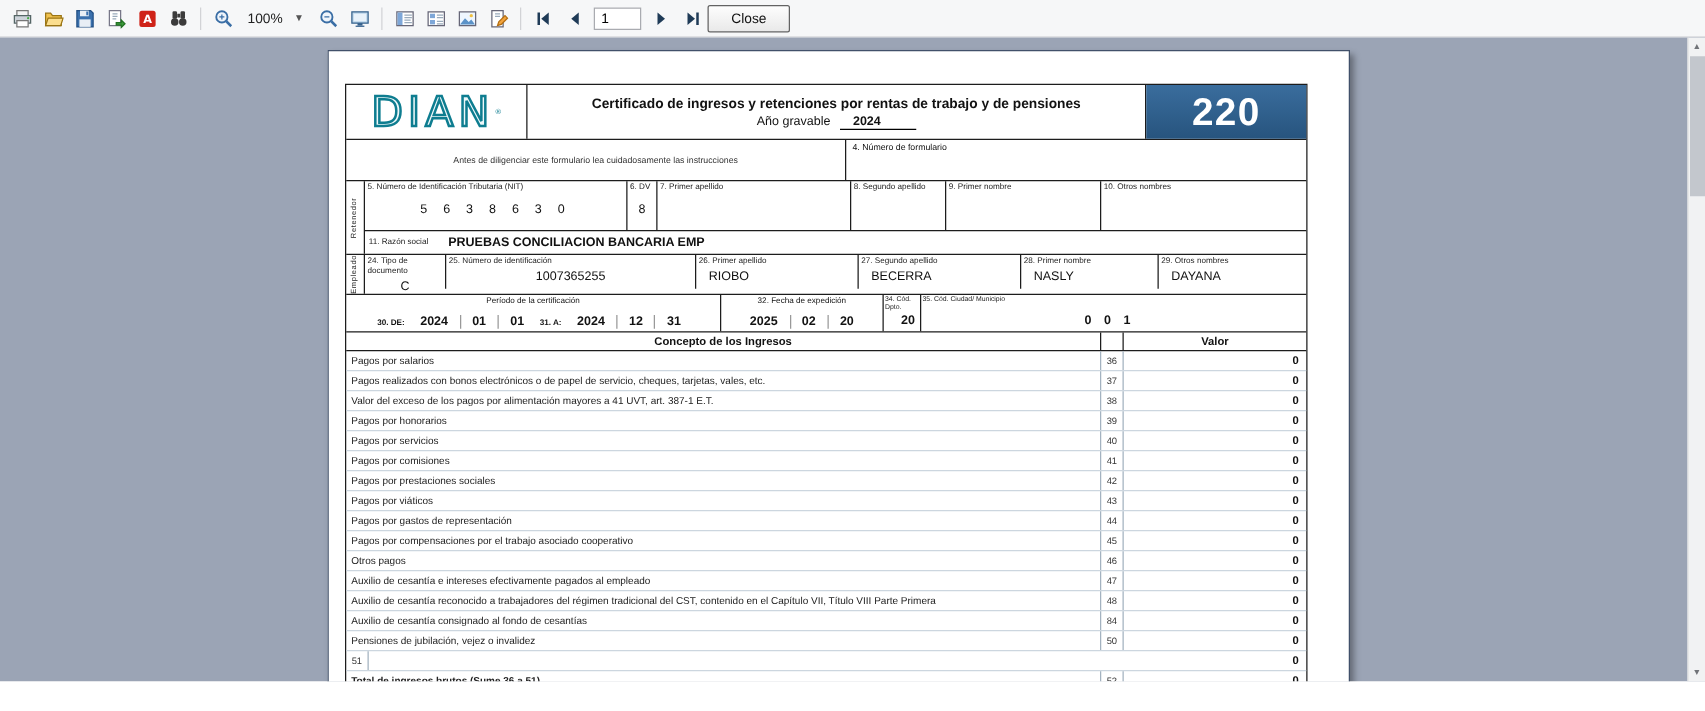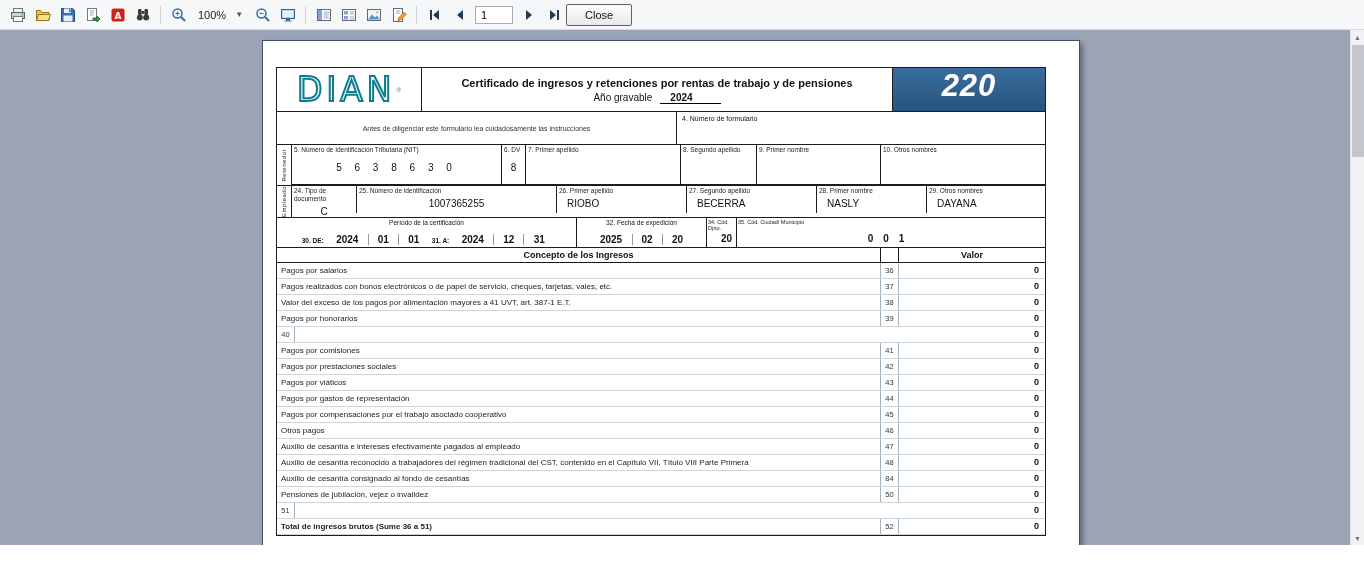--- a/index.html
+++ b/index.html
@@ -37,21 +37,21 @@
   .tiny-lbl{font-size:5.5px;color:#222;line-height:6px;padding:1px 1px}
 
   .f-header{display:flex;height:44px;border-bottom:1px solid #1c1c1c}
   .logo-cell{width:145px;border-right:1px solid #1c1c1c;display:flex;align-items:center;justify-content:center}
   .logo-text{font-weight:normal;font-size:33px;letter-spacing:4px;color:#eef8fa;-webkit-text-stroke:2px #0e7d90;font-family:"DejaVu Sans",sans-serif;line-height:36px}
   .logo-reg{font-size:6px;color:#0e7d90;vertical-align:top;margin-left:1px}
   .title-cell{flex:1;display:flex;flex-direction:column;align-items:center;justify-content:center;gap:3px;border-right:1px solid #1c1c1c}
   .f-title{font-size:11px;font-weight:bold;text-align:center}
   .f-year{font-size:10px}
   .year-val{font-weight:bold;border-bottom:1px solid #000;padding:0 28px 0 10px;margin-left:8px}
-  .code-cell{width:152px;background:linear-gradient(#3a6d9d,#27547e);display:flex;align-items:flex-start;justify-content:center;color:#fff;font-size:31px;font-weight:bold;font-style:italic;letter-spacing:1px}
+  .code-cell{width:128px;background:linear-gradient(#3a6d9d,#27547e);display:flex;align-items:center;justify-content:center;color:#fff;font-size:31px;font-weight:bold;letter-spacing:1px}
 
   .f-row2{display:flex;height:33px;border-bottom:1px solid #1c1c1c}
   .instr{width:400px;border-right:1px solid #1c1c1c;display:flex;align-items:center;justify-content:center;font-size:7px;color:#333;text-align:center}
   .field4{flex:1;padding:3px 5px;font-size:7px}
 
   .section{display:flex;border-bottom:1px solid #1c1c1c}
   .vstrip{width:15px;border-right:1px solid #1c1c1c;display:flex;align-items:center;justify-content:center}
   .vstrip span{writing-mode:vertical-rl;transform:rotate(180deg);font-size:6px;letter-spacing:.5px;color:#222}
   .sec-content{flex:1}
 
@@ -273,20 +273,24 @@
               <div class="cell c-f8">
                   <div class="lbl">8. Segundo apellido</div>
                 </div>
               <div class="cell c-f9">
                   <div class="lbl">9. Primer nombre</div>
                 </div>
               <div class="cell c-f10 last">
                   <div class="lbl">10. Otros nombres</div>
                 </div>
             </div>
+            <div class="razon-row">
+              <span class="lbl">11. Razón social</span>
+              <span class="bigval">PRUEBAS CONCILIACION BANCARIA EMP</span>
+            </div>
           </div>
         </div>
 
         <div class="section">
           <div class="vstrip">
               <span>Empleado</span>
             </div>
           <div class="sec-content">
             <div class="emp-row">
               <div class="cell e24">
@@ -369,20 +373,21 @@
             <div class="tr-label">Valor del exceso de los pagos por alimentación mayores a 41 UVT, art. 387-1 E.T.</div>
             <div class="tr-box">38</div>
             <div class="tr-value">0</div>
           </div>
         <div class="t-row">
             <div class="tr-label">Pagos por honorarios</div>
             <div class="tr-box">39</div>
             <div class="tr-value">0</div>
           </div>
         <div class="t-row">
+            <div class="tr-label">Pagos por servicios</div>
             <div class="tr-box">40</div>
             <div class="tr-value">0</div>
           </div>
         <div class="t-row">
             <div class="tr-label">Pagos por comisiones</div>
             <div class="tr-box">41</div>
             <div class="tr-value">0</div>
           </div>
         <div class="t-row">
             <div class="tr-label">Pagos por prestaciones sociales</div>

